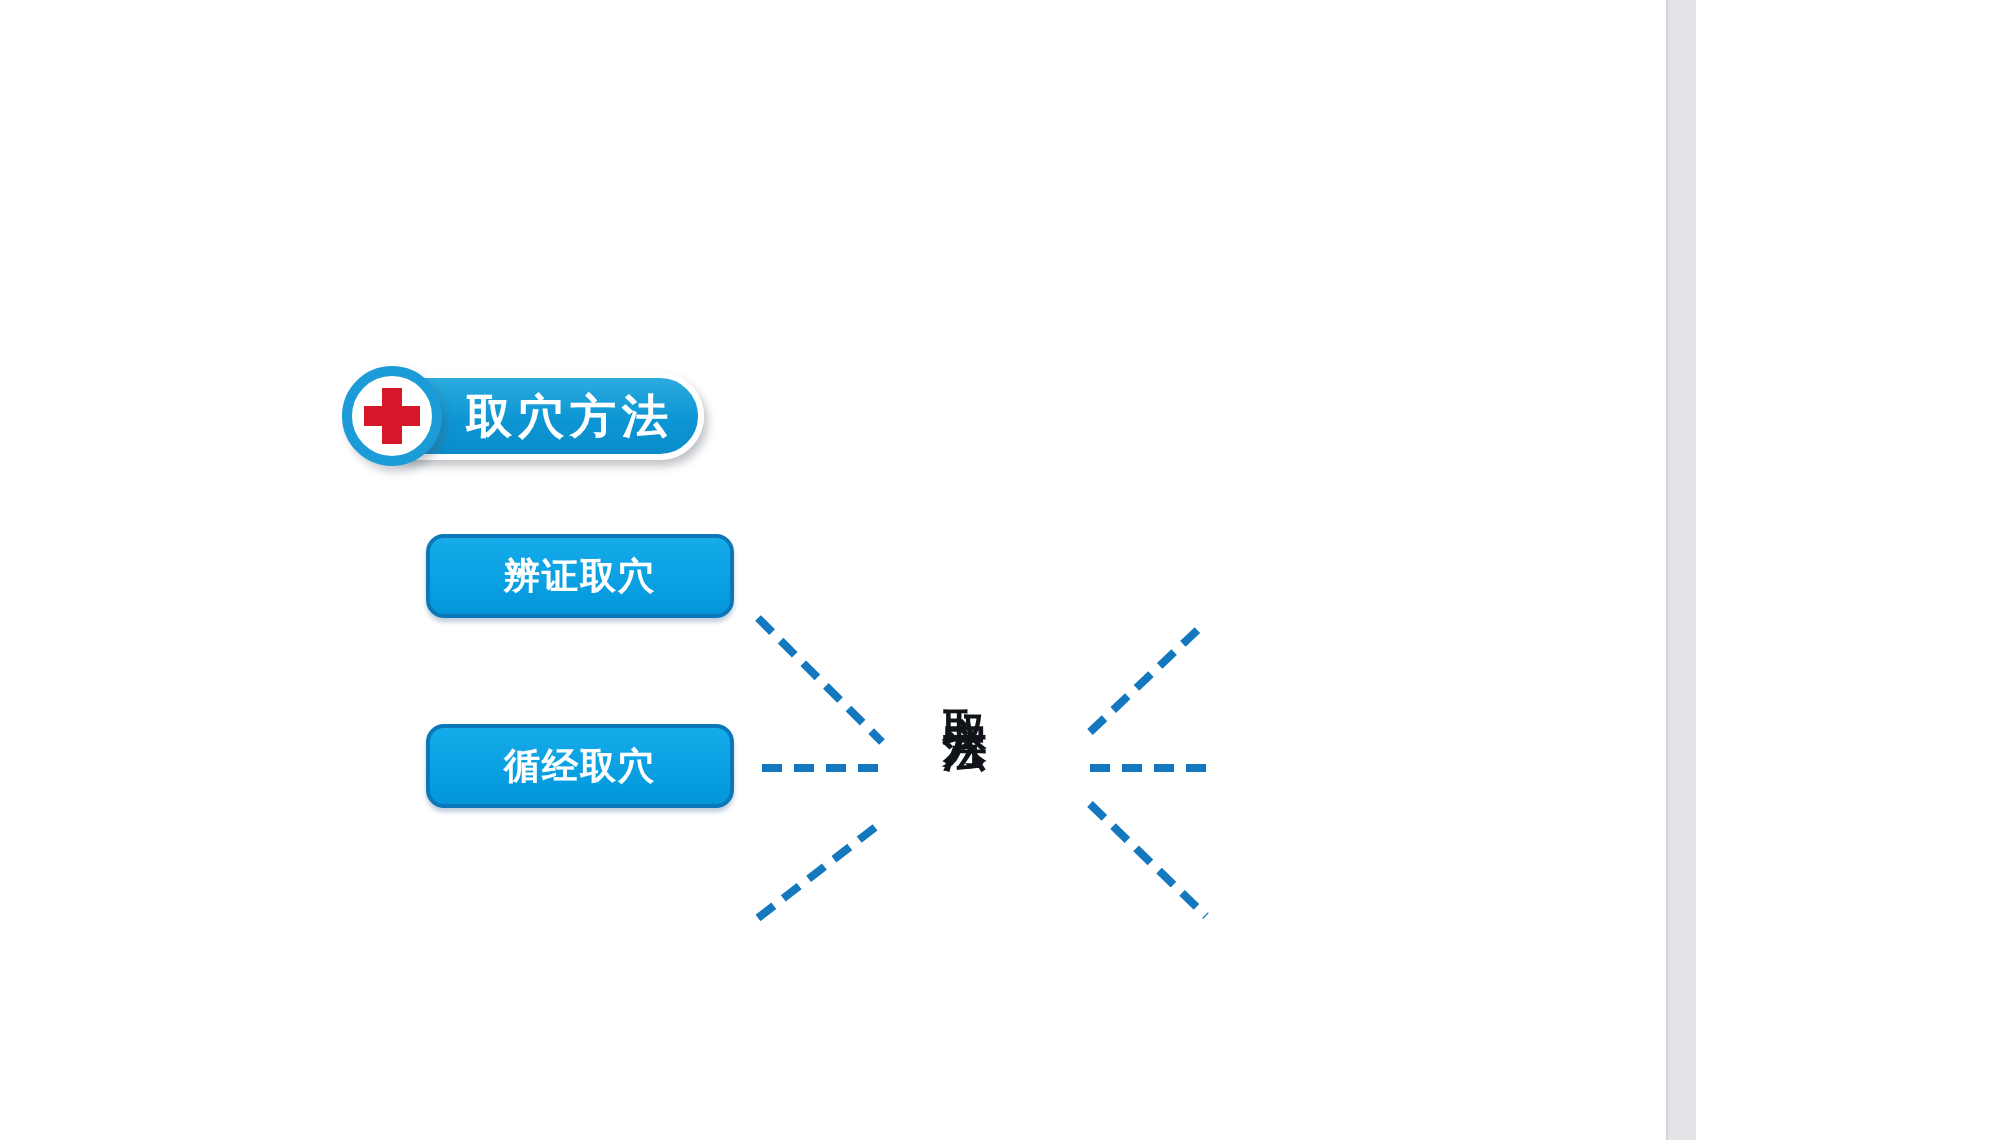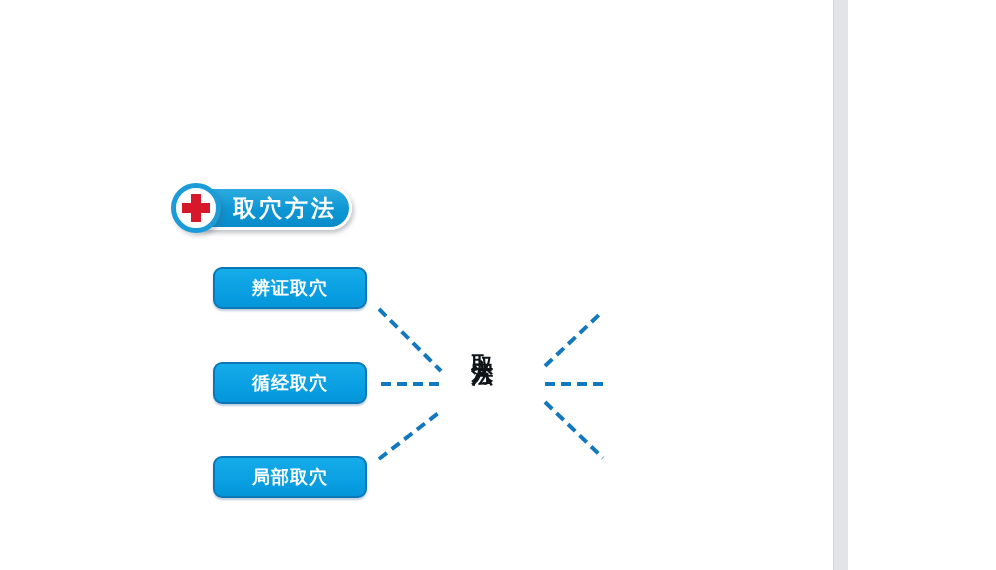--- a/index.html
+++ b/index.html
@@ -130,22 +130,19 @@
       <path d="M11 2 h10 v9 h9 v10 h-9 v9 h-10 v-9 h-9 v-10 h9 z" fill="#d7182a"></path>
     </svg>
   </div>
 
   <div class="node l row1">
     <span>辨证取穴</span>
   </div>
   <div class="node l row2">
     <span>循经取穴</span>
   </div>
-  <div class="node l row3">
-    <span>局部取穴</span>
-  </div>
 
 
   <div class="center-label">取穴方法</div>
 
   <div class="page-edge"></div>
 
 </div>
 
 </body></html>

